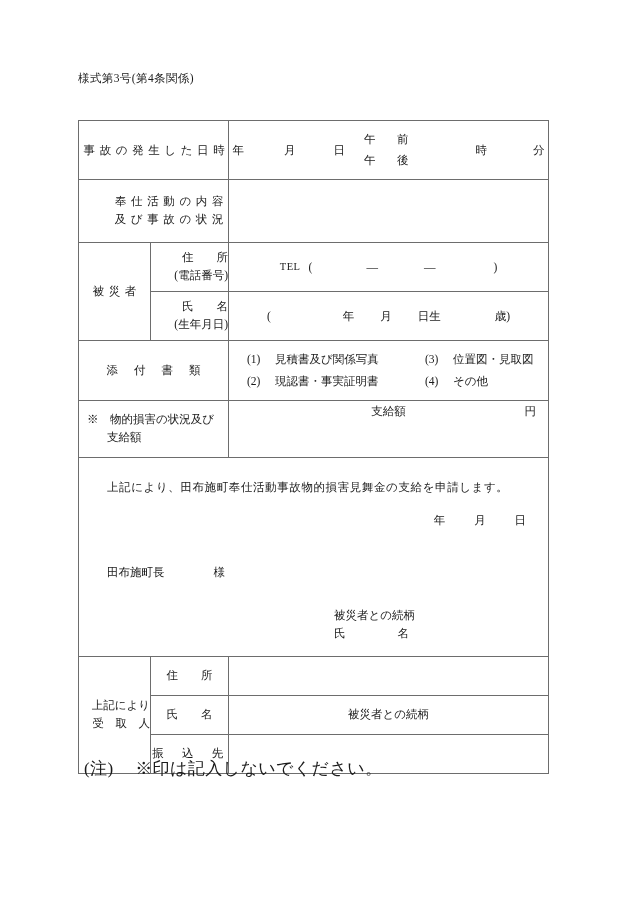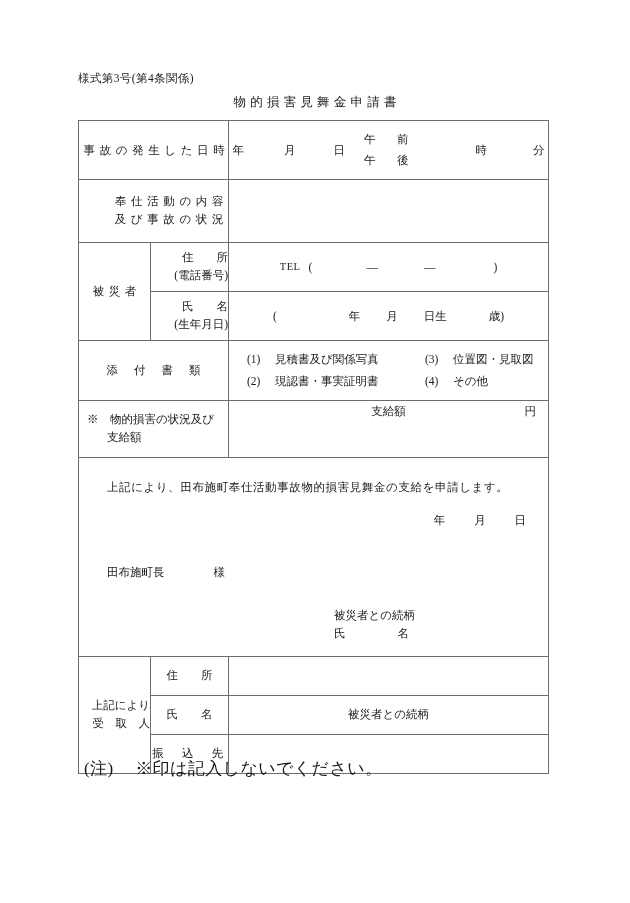--- a/index.html
+++ b/index.html
@@ -114,21 +114,21 @@
   
   .birth {
     display: flex;
     justify-content: center;
     align-items: center;
     white-space: nowrap;
   }
   .birth .p1 { padding-right: 72px; }
   .birth .y  { padding-right: 26px; }
   .birth .m  { padding-right: 26px; }
-  .birth .d  { padding-right: 42px; }
+  .birth .d  { padding-right: 54px; }
 
   
   .attach {
     padding: 7px 0 7px 18px;
     line-height: 1.95;
     white-space: nowrap;
   }
   .attach .row { display: flex; }
   .attach .num { width: 28px; }
   .attach .t1 { width: 150px; }
@@ -199,21 +199,20 @@
     white-space: nowrap;
   }
   .note .tag { padding-right: 17px; }
 </style>
 </head>
 <body>
 
 <div class="page">
 
   <div class="form-no">様式第3号(第4条関係)</div>
-  <div class="doc-title">物的損害見舞金申請書</div>
 
   <table class="tbl">
     <colgroup>
       <col style="width:72px">
       <col style="width:78px">
       <col style="width:320px">
     </colgroup>
     <tbody>
 
       <tr>

